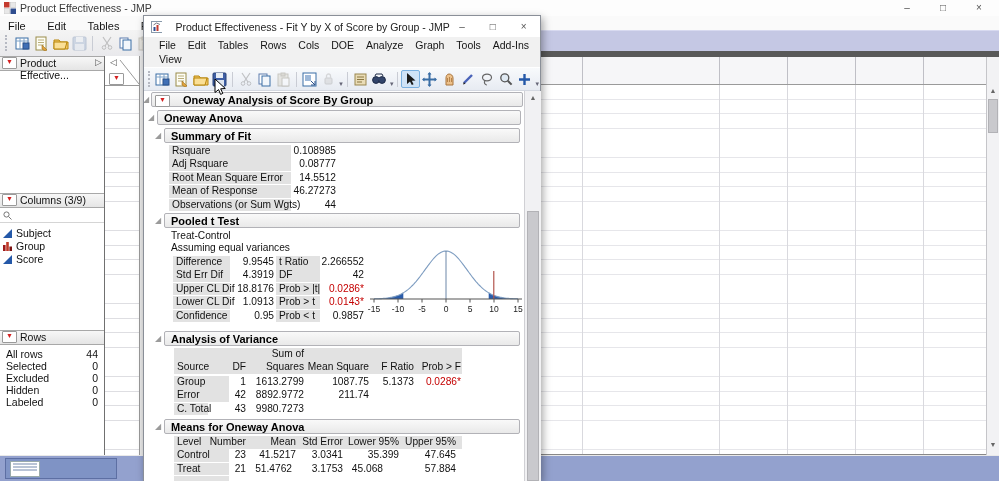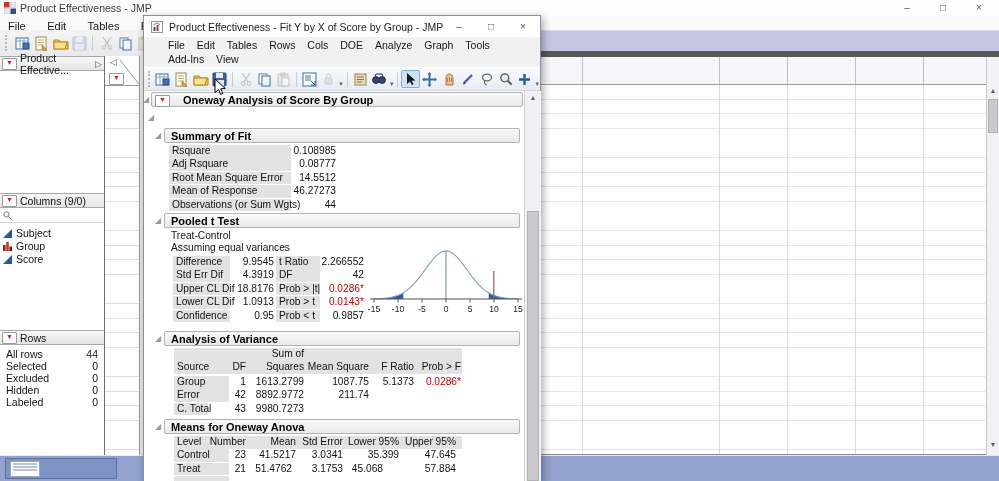--- a/index.html
+++ b/index.html
@@ -14,21 +14,21 @@
   .mi{display:inline-block;font-size:11px;color:#151515;margin-right:17px}
   .o-toolbar{left:0;top:30px;width:540px;height:26px;background:linear-gradient(#f4f4f4,#e9e9ec);display:flex;align-items:center;padding-left:4px;box-sizing:border-box}
   .icon-btn{width:19px;height:18px;display:flex;align-items:center;justify-content:center;flex:0 0 auto}
   .grip{width:3px;height:16px;border-left:2px dotted #b6b9c2;margin:0 3px 0 1px}
   .sep{width:1px;height:15px;border-left:1px solid #c9ccd4;margin:0 3px}
   .dis{opacity:.4}
   .ovf{font-size:7px;color:#667;align-self:flex-end;margin:0 1px 2px 1px}
   
   .sidebar{left:0;top:56px;width:105px;height:399px;background:#fff;border-right:1px solid #707070;box-sizing:border-box}
   .panelhdr{position:absolute;left:0;width:104px;height:15px;background:linear-gradient(#f7f7f7,#e5e5e5);
-            border-top:1px solid #a8a8a8;border-bottom:1px solid #a8a8a8;display:flex;align-items:center;gap:3px;
+            border-top:1px solid #a8a8a8;border-bottom:1px solid #a8a8a8;display:flex;align-items:flex-start;gap:3px;
             padding:0 2px;box-sizing:border-box;font-size:10.5px;color:#111;font-weight:bold}
   .redbtn{width:13px;height:10px;background:#fff;border:1px solid #9a9a9a;color:#d42020;font-size:7px;line-height:8px;text-align:center;display:inline-block;border-radius:1px;flex:0 0 auto}
   .chev{color:#555;font-size:9px}
   .srow{position:absolute;left:0;width:104px;height:14px;border-bottom:1px solid #d5d5d5;display:flex;align-items:center;padding-left:3px;box-sizing:border-box}
   .colitem{position:absolute;left:3px;height:12px;display:flex;align-items:center;gap:4px;font-size:10.5px;color:#111}
   .tri-cont{width:0;height:0;border-left:9px solid transparent;border-bottom:9px solid #2458a8}
   .statlbl{position:absolute;left:6px;font-size:10.5px;color:#111}
   .statval{position:absolute;left:58px;width:40px;text-align:right;font-size:10.5px;color:#111}
   
   .rowcol{left:105px;top:56px;width:35px;height:399px;background:#fff;border-right:1px solid #9a9a9a;box-sizing:border-box}
@@ -47,22 +47,22 @@
   .scr-arrow{position:absolute;left:0;width:12px;text-align:center;font-size:7px;color:#666}
   .scr-thumb{position:absolute;left:1px;width:10px;background:#c9c9cd;border:1px solid #b2b2b6;box-sizing:border-box}
   
   .taskbar{left:0;top:456px;width:999px;height:25px;background:#93a1ce}
   .taskbtn{position:absolute;left:5px;top:2px;width:112px;height:21px;background:#7f93c5;border:1px solid #5d6fa3;box-sizing:border-box}
   .thumb{position:absolute;left:4px;top:2px;width:30px;height:16px;background:#fff;border:1px solid #9aa;box-sizing:border-box}
   .thumb i{display:block;height:2px;background:#b9c4d6;margin:1px 2px 0 2px}
   
   .rwin{left:143px;top:15px;width:398px;height:466px;background:#fff;border:1px solid #8a8f98;box-sizing:border-box;box-shadow:2px 3px 8px rgba(0,0,0,.35)}
   .r-titlebar{position:absolute;left:0;top:0;width:100%;height:21px;background:#fff;border-bottom:1px solid #e8e8e8;display:flex;align-items:center}
-  .r-title{font-size:10.5px;color:#222;margin-left:6px;white-space:nowrap}
-  .r-menubar{position:absolute;left:0;top:21px;width:100%;height:30px;background:#f1f1f1;font-size:10.5px;padding:1px 0 0 24px;box-sizing:border-box;line-height:14px}
+  .r-title{font-size:10.5px;color:#222;margin-left:13px;white-space:nowrap}
+  .r-menubar{position:absolute;left:0;top:21px;width:100%;height:30px;background:#f1f1f1;font-size:10.5px;padding:1px 0 0 15px;box-sizing:border-box;line-height:14px}
   .r-menubar .mi{font-size:10.5px;margin-right:9px}
   .r-toolbar{position:absolute;left:0;top:51px;width:100%;height:24px;background:linear-gradient(#f8fafc,#e7ebf2);border-top:1px solid #fff;border-bottom:1px solid #d4d8e0;display:flex;align-items:center;padding-left:3px;box-sizing:border-box}
   .tool-sel{background:#cfe3f7;border:1px solid #7ab0e0;border-radius:2px;box-sizing:border-box}
   .report{position:absolute;left:0;top:75px;width:380px;height:390px;background:#fff;overflow:hidden}
   .hdrbar{position:absolute;background:linear-gradient(#f9f9f9,#e9e9e9);border:1px solid #b2b2b7;border-radius:2px;
           font-weight:bold;font-size:11px;line-height:14px;height:15px;box-sizing:border-box;padding-left:6px;color:#000;white-space:nowrap}
   .disc{position:absolute;color:#9b9b9b;font-size:8px;width:10px;text-align:center}
   .lblcell{position:absolute;background:#e2e2e2;font-size:10.2px;line-height:12.6px;height:12.6px;padding:0 3px;color:#111;white-space:nowrap;box-sizing:border-box}
   .num{position:absolute;font-size:10.2px;line-height:12.6px;text-align:right;color:#111;white-space:nowrap}
   .txt{position:absolute;font-size:10.2px;color:#111;white-space:nowrap}
@@ -171,21 +171,21 @@
 
   <div class="abs sidebar">
     <div class="panelhdr" style="top:0">
       <span class="redbtn">▼</span>
       <span style="font-weight:normal;flex:1;overflow:hidden">Product Effective...</span>
       <span class="chev">▷</span>
     </div>
 
     <div class="panelhdr" style="top:137px">
       <span class="redbtn">▼</span>
-      <span style="font-weight:normal">Columns (9/0)</span>
+      <span style="font-weight:normal">Columns (3/9)</span>
     </div>
     <div class="srow" style="top:153px">
       <svg width="9" height="9">
           <circle cx="3.5" cy="3.5" r="2.6" fill="none" stroke="#777" stroke-width="1"></circle>
           <line x1="5.5" y1="5.5" x2="8.5" y2="8.5" stroke="#777" stroke-width="1"></line>
         </svg>
     </div>
     <div class="colitem" style="top:171px">
       <span class="tri-cont"></span>
       <span>Subject</span>
@@ -390,20 +390,23 @@
 
     <div class="report">
 
       <span class="disc" style="left:-3px;top:4px">◢</span>
       <div class="hdrbar" style="left:7px;top:1px;width:372px;padding-left:31px">
         <span class="redbtn" style="position:absolute;left:3px;top:2px">▼</span>
         <span>Oneway Analysis of Score By Group</span>
       </div>
 
       <span class="disc" style="left:2px;top:22px">◢</span>
+      <div class="hdrbar" style="left:13px;top:19px;width:364px">
+        <span>Oneway Anova</span>
+      </div>
 
       <span class="disc" style="left:9px;top:40px">◢</span>
       <div class="hdrbar" style="left:20px;top:37px;width:356px">
         <span>Summary of Fit</span>
       </div>
 
       <div class="lblcell" style="left:25px;top:54px;width:122px">Rsquare</div>
       <div class="num" style="left:130px;top:54px;width:62px">0.108985</div>
       <div class="lblcell" style="left:25px;top:67.4px;width:122px">Adj Rsquare</div>
       <div class="num" style="left:130px;top:67.4px;width:62px">0.08777</div>

